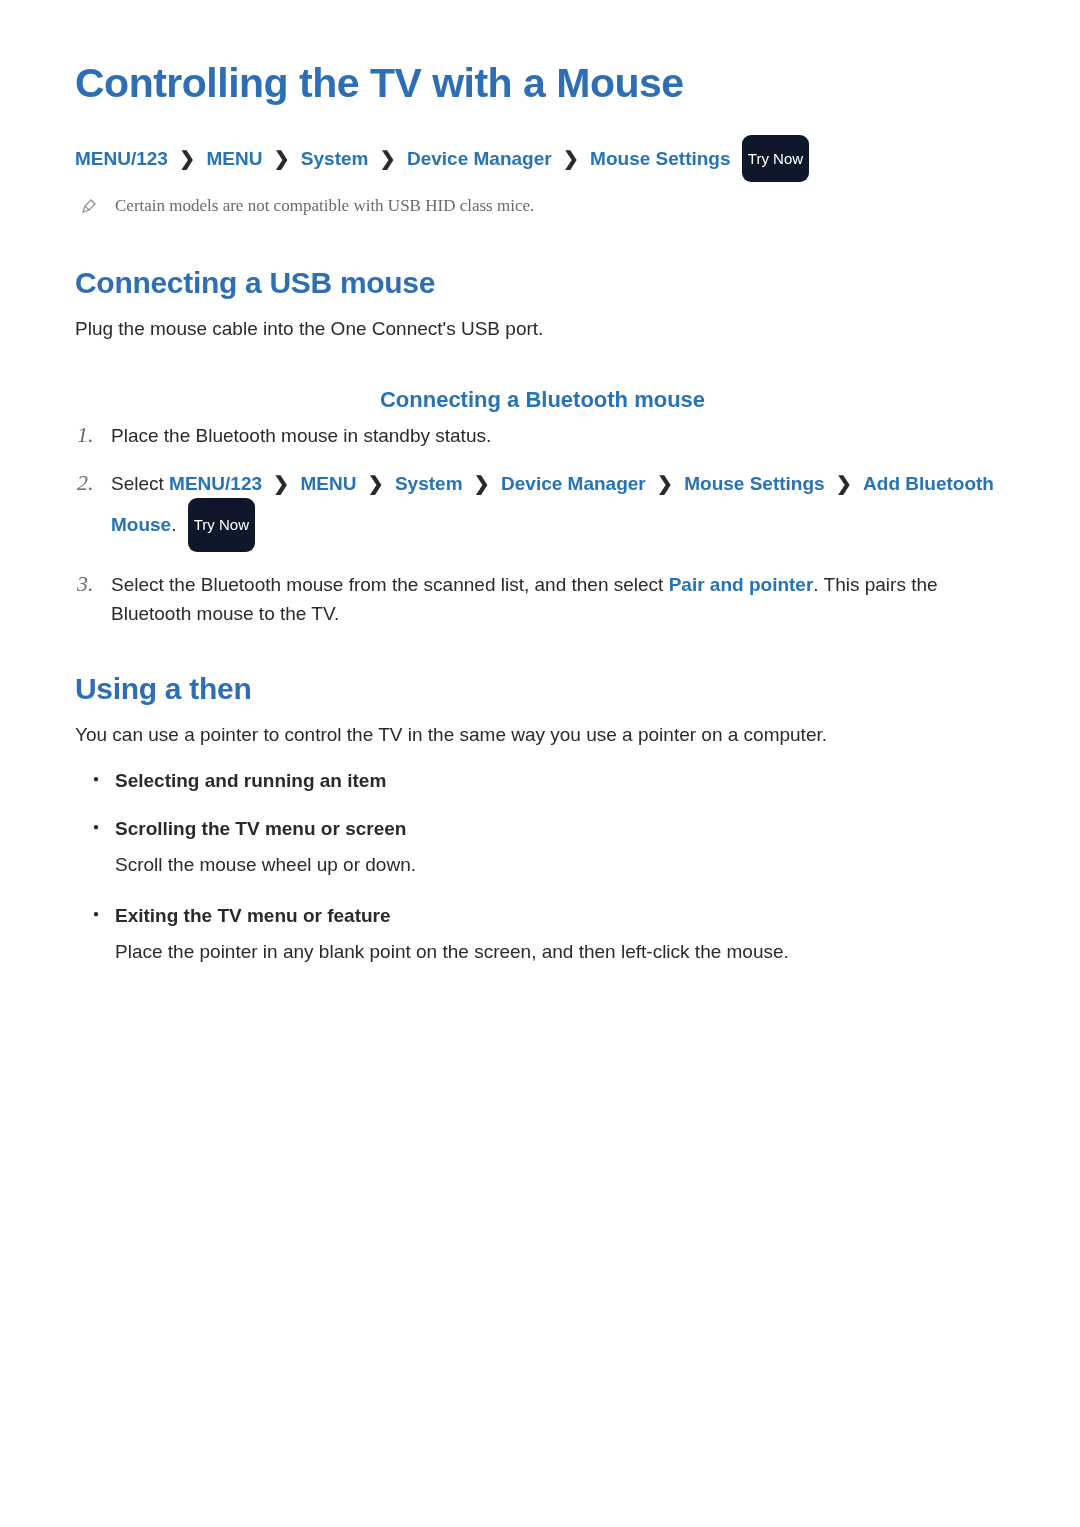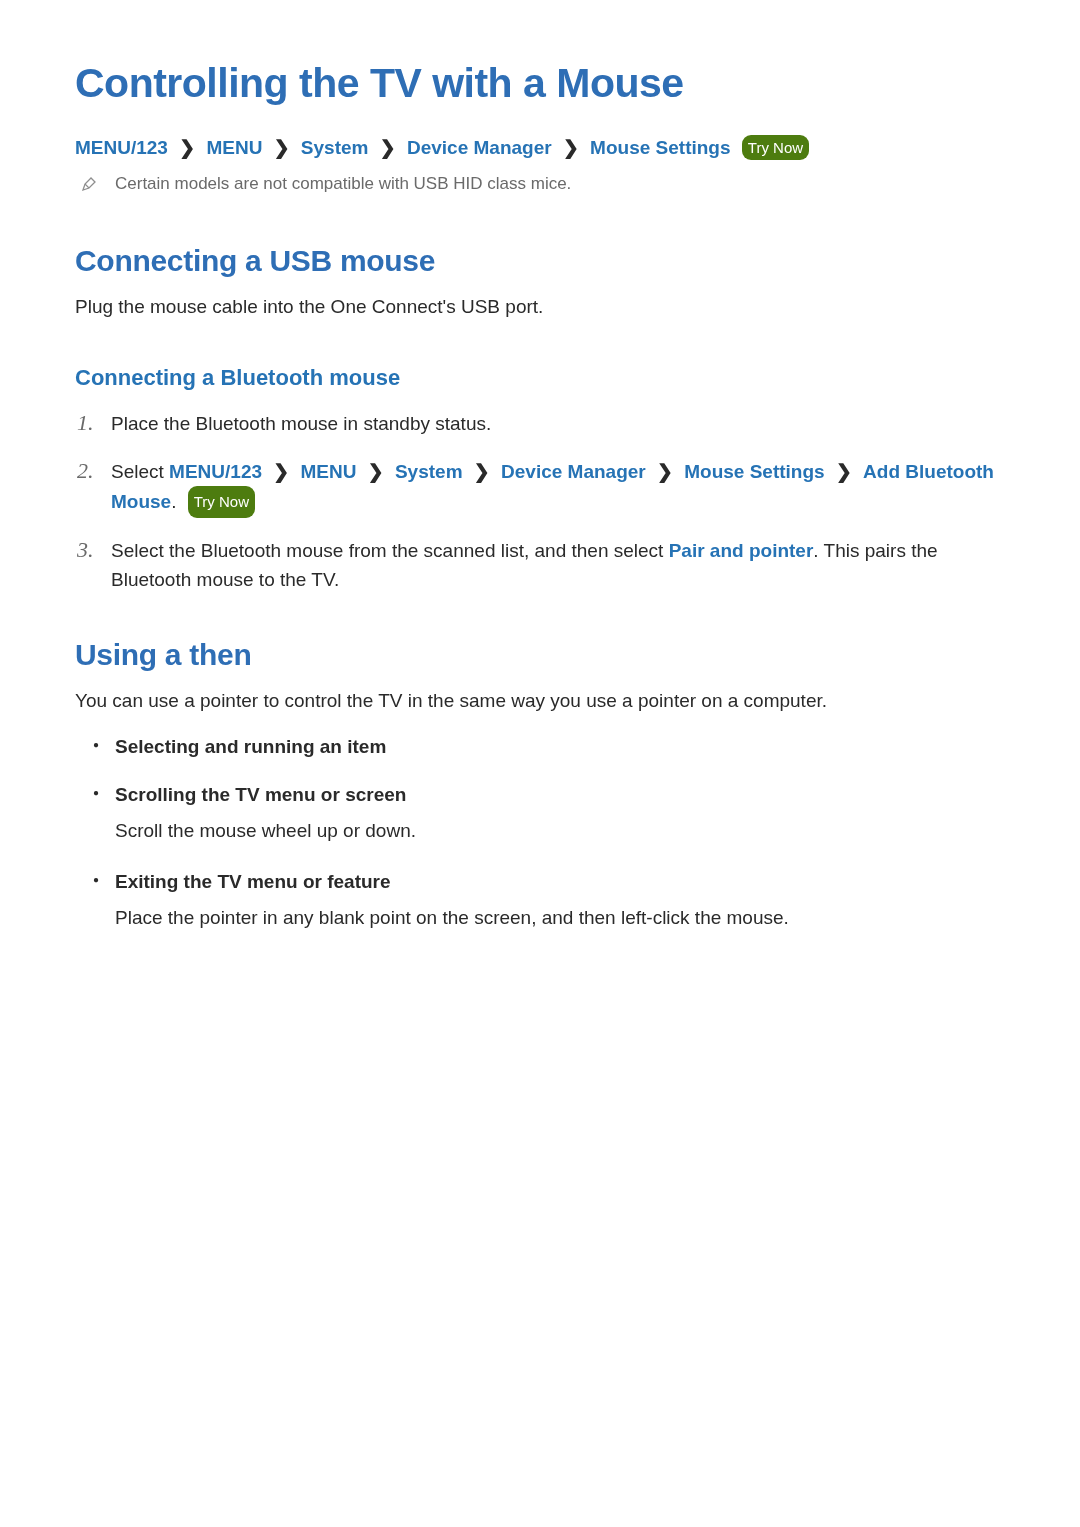--- a/index.html
+++ b/index.html
@@ -29,25 +29,25 @@
     margin-bottom: 14px;
   }
   .bc-part { color: #2673b5; }
   .chev {
     color: #2a2a2a;
     margin: 0 6px;
     font-weight: 700;
   }
   .trynow {
     display: inline-block;
-    background: #4d7c0f;
+    background: #0f172a;
     color: #ffffff;
     font-size: 15px;
     font-weight: 400;
-    padding: 4px 6px;
+    padding: 15px 6px;
     border-radius: 9px;
     margin-left: 6px;
     vertical-align: 1px;
     white-space: nowrap;
   }
   .note-row {
     display: flex;
     align-items: flex-start;
     gap: 18px;
     padding-left: 6px;
@@ -55,39 +55,41 @@
   }
   .pencil-icon {
     width: 16px;
     height: 16px;
     margin-top: 2px;
     flex: 0 0 auto;
   }
   .note-text {
     color: #6a6a6a;
     font-size: 17px;
+    font-family: Liberation Serif, serif;
   }
   .h2 {
     color: #2e6eb5;
     font-size: 30px;
     font-weight: 700;
     margin: 0 0 14px 0;
     letter-spacing: -0.3px;
   }
   .body-text {
     color: #2a2a2a;
     font-size: 19px;
     line-height: 1.55;
     margin: 0 0 44px 0;
   }
   .h3 {
     color: #2673b5;
     font-size: 22px;
     font-weight: 700;
-    margin: 0 0 18px 0;
+    margin: 0 0 8px 0;
+    text-align: center;
   }
   ol.steps {
     list-style: none;
     padding: 0;
     margin: 0 0 44px 0;
     counter-reset: step;
   }
   ol.steps > li {
     counter-increment: step;
     position: relative;

